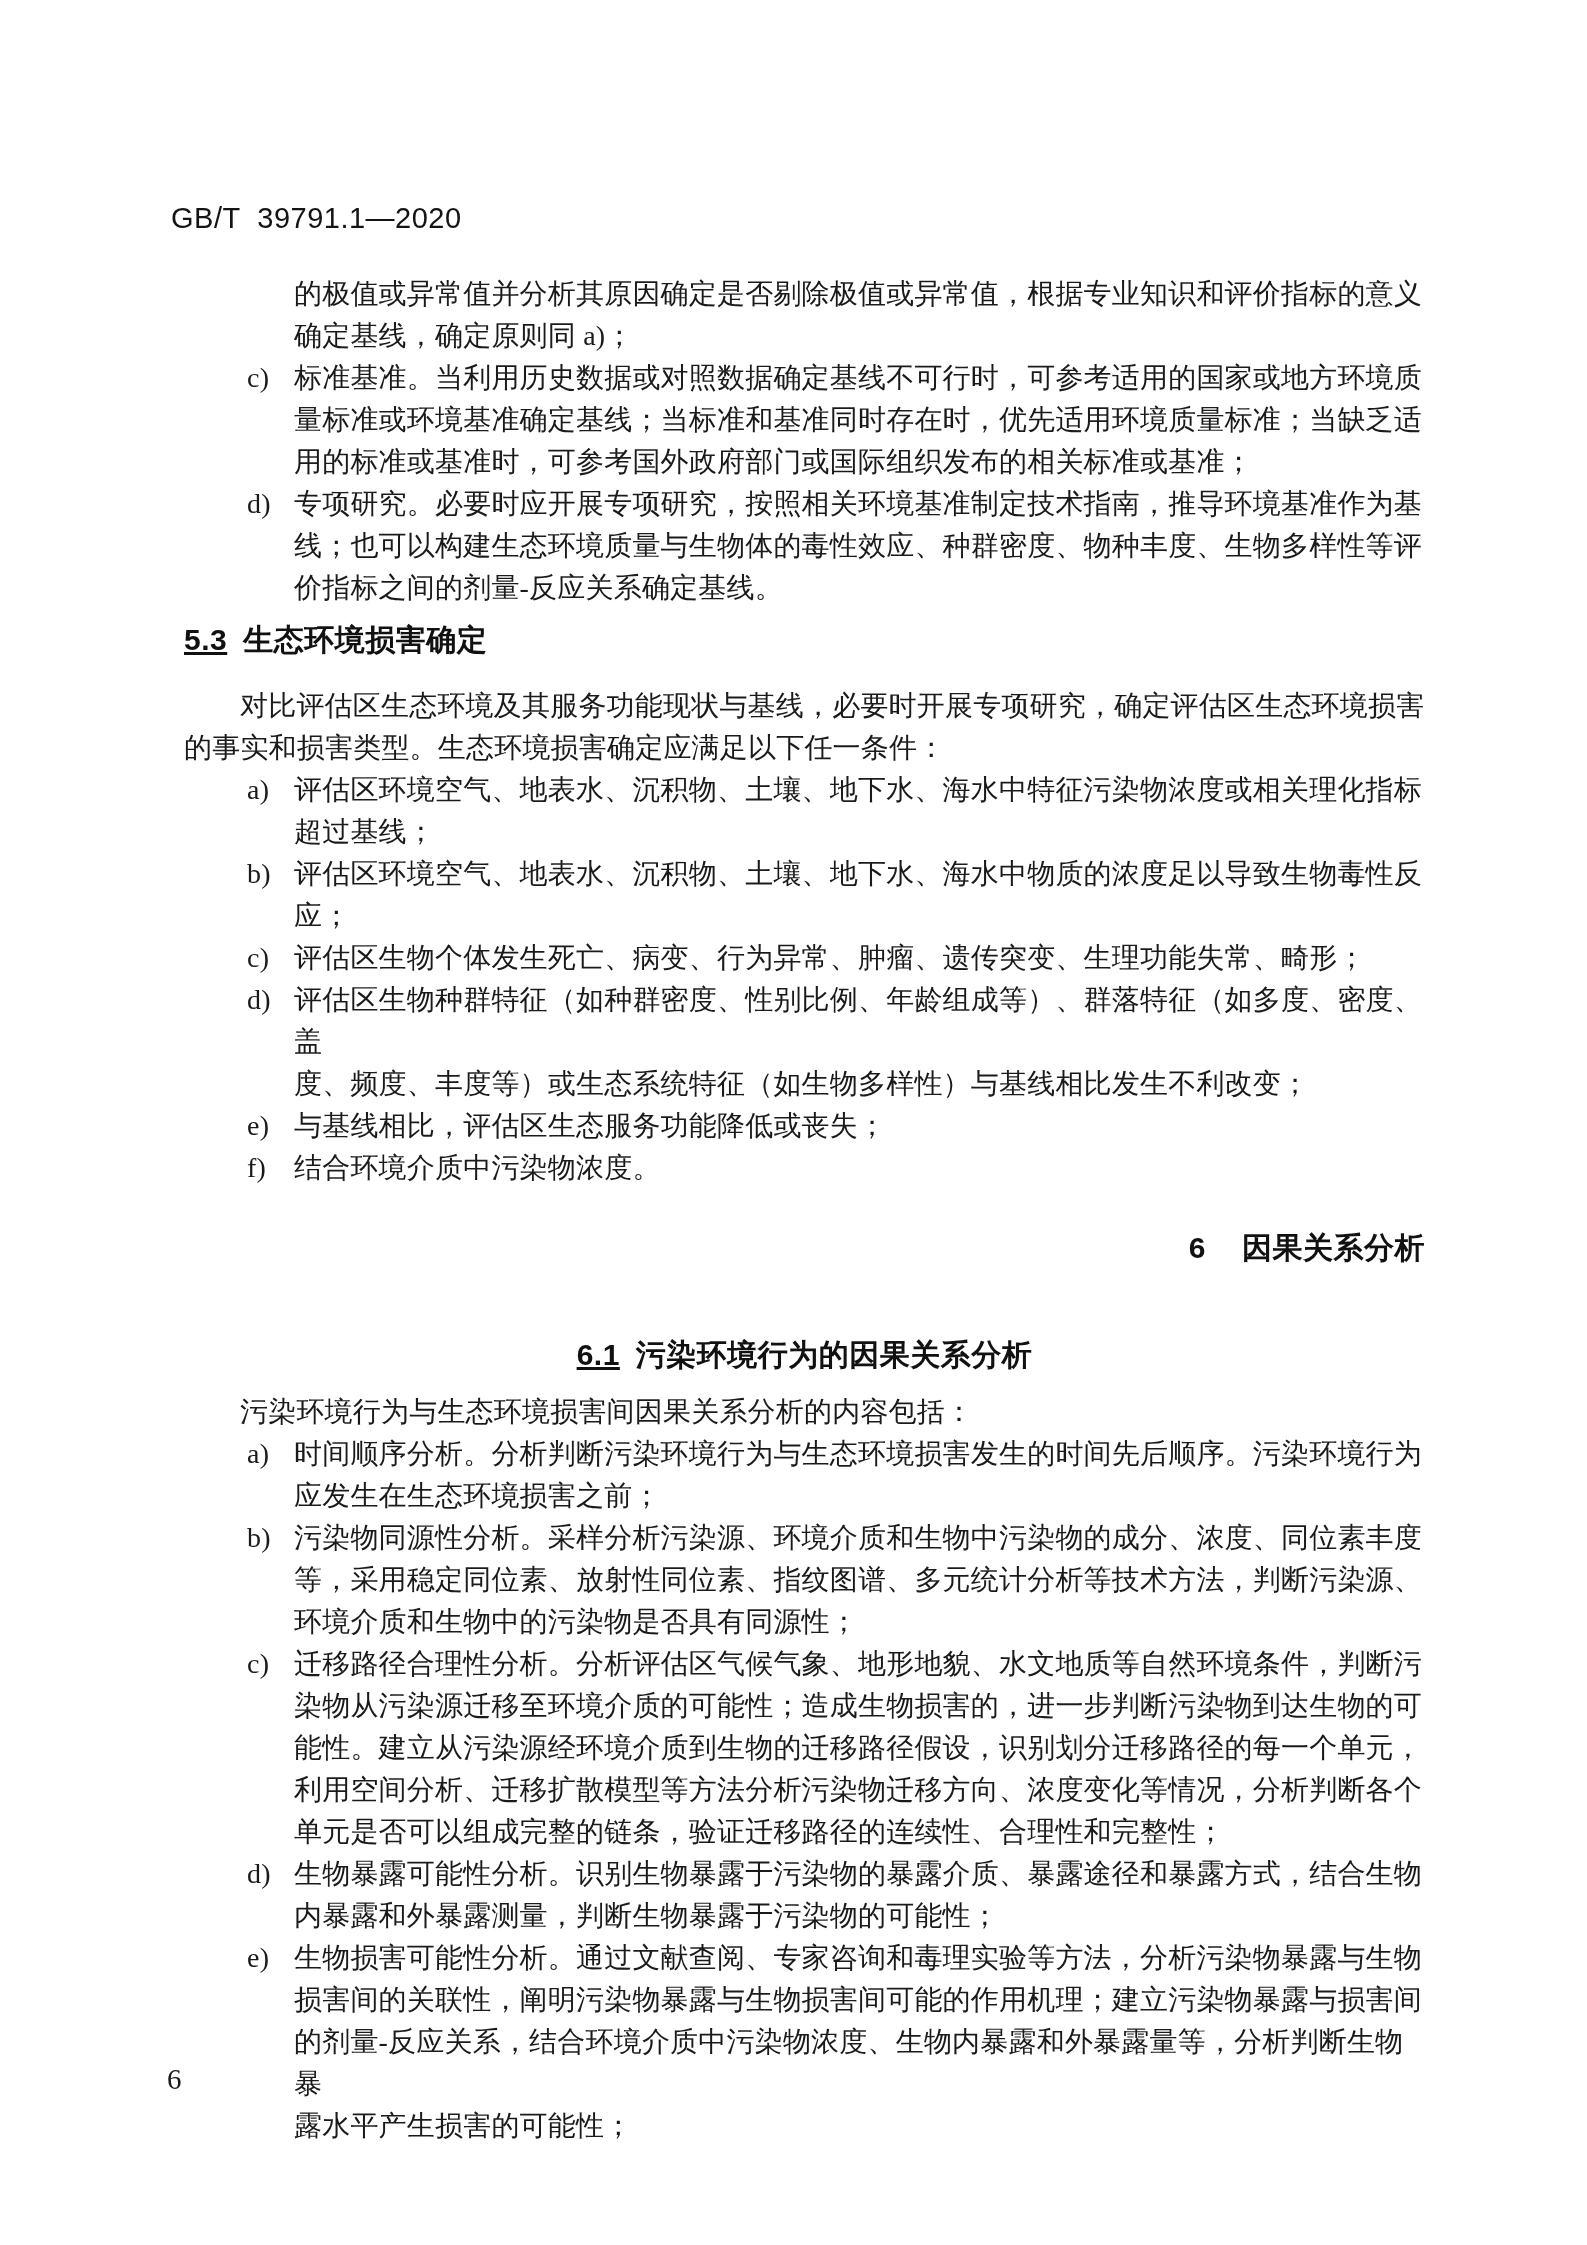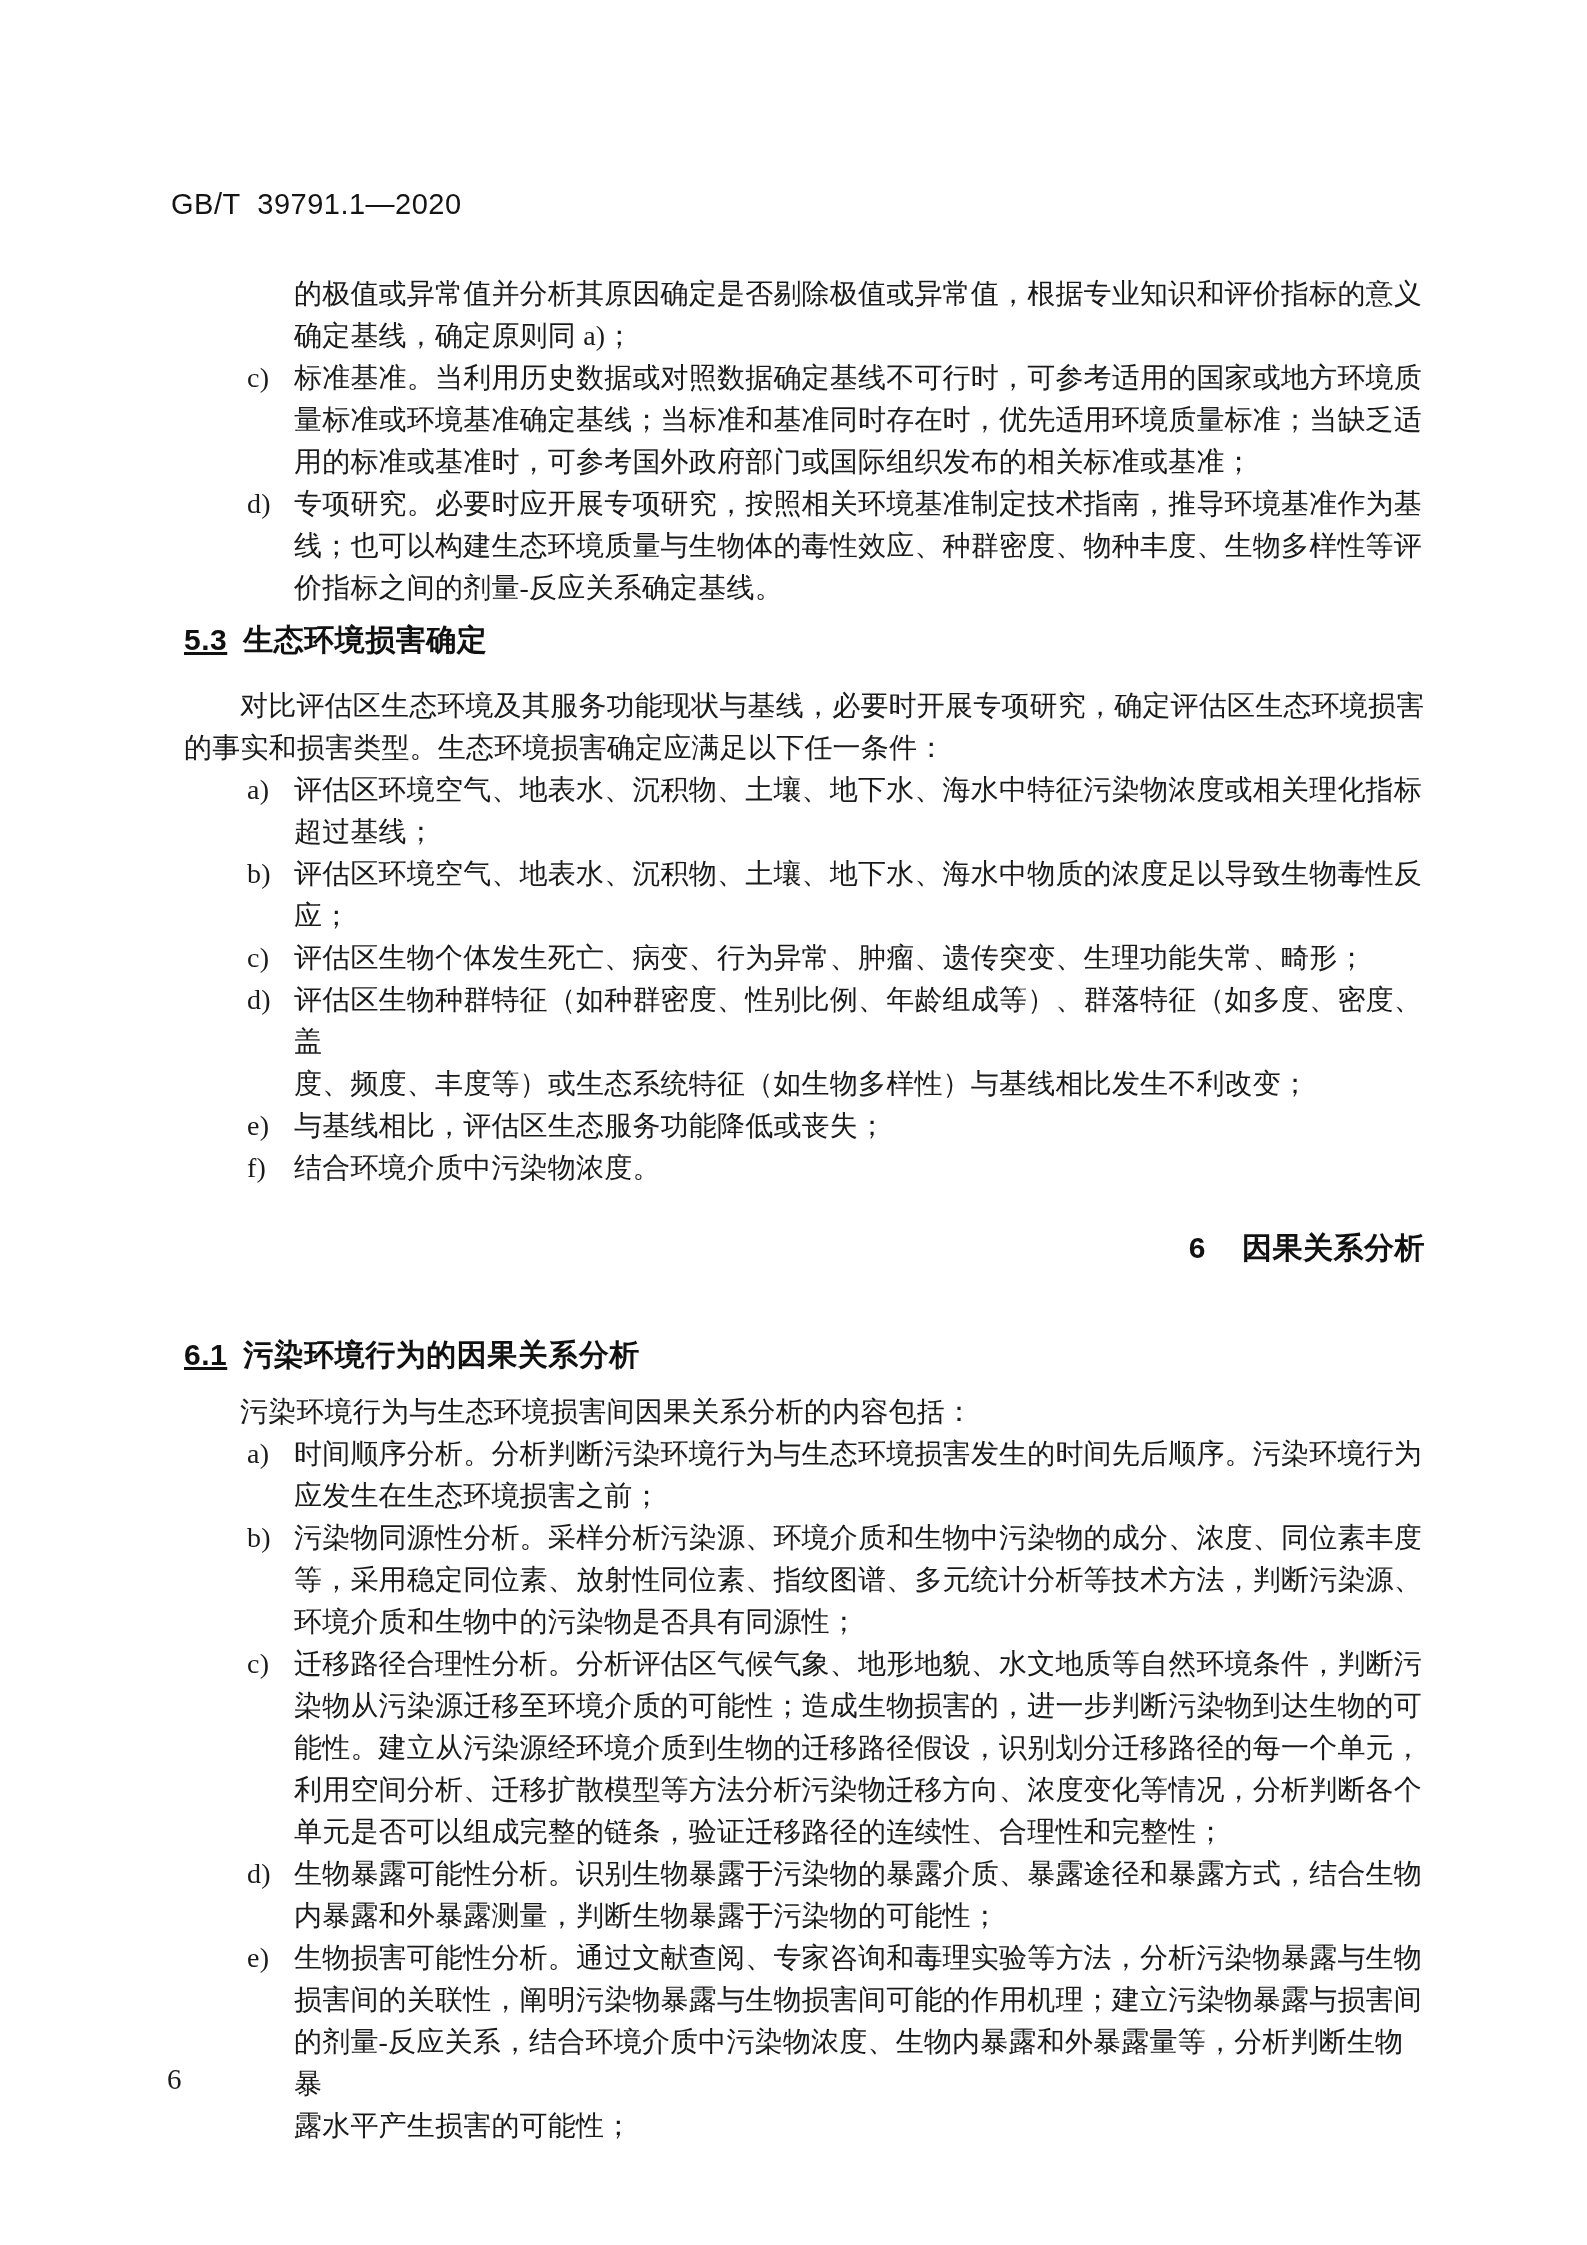--- a/index.html
+++ b/index.html
@@ -8,21 +8,21 @@
     width:1587px;
     height:2245px;
     background:#ffffff;
     color:#000;
     font-family:"Liberation Serif","DejaVu Serif",serif;
     overflow:hidden;
   }
   .doc-header{
     position:absolute;
     left:171px;
-    top:186px;
+    top:200px;
     font-family:"Liberation Sans","DejaVu Sans",sans-serif;
     font-size:29px;
     line-height:36px;
     letter-spacing:0.5px;
     white-space:pre;
     color:#141414;
   }
   .content{
     position:absolute;
     left:184px;
@@ -44,21 +44,21 @@
     font-size:30px;
     line-height:46px;
     letter-spacing:0.5px;
     white-space:normal;
     color:#111;
   }
   .h2 .num{margin-right:16px;text-decoration:underline;}
   .h1 .num{margin-right:36px;}
   .h1{margin-top:36px;text-align:right;}
   .h2{margin-top:8px;margin-bottom:22px;}
-  .h1 + .h2{margin-top:61px;margin-bottom:13px;}
+  .h1 + .h2{margin-top:61px;margin-bottom:13px;text-align:center;}
   .page-number{
     position:absolute;
     left:167px;
     top:2058px;
     font-size:29px;
     line-height:42px;
     color:#1a1a1a;
   }
 </style>
 </head>

